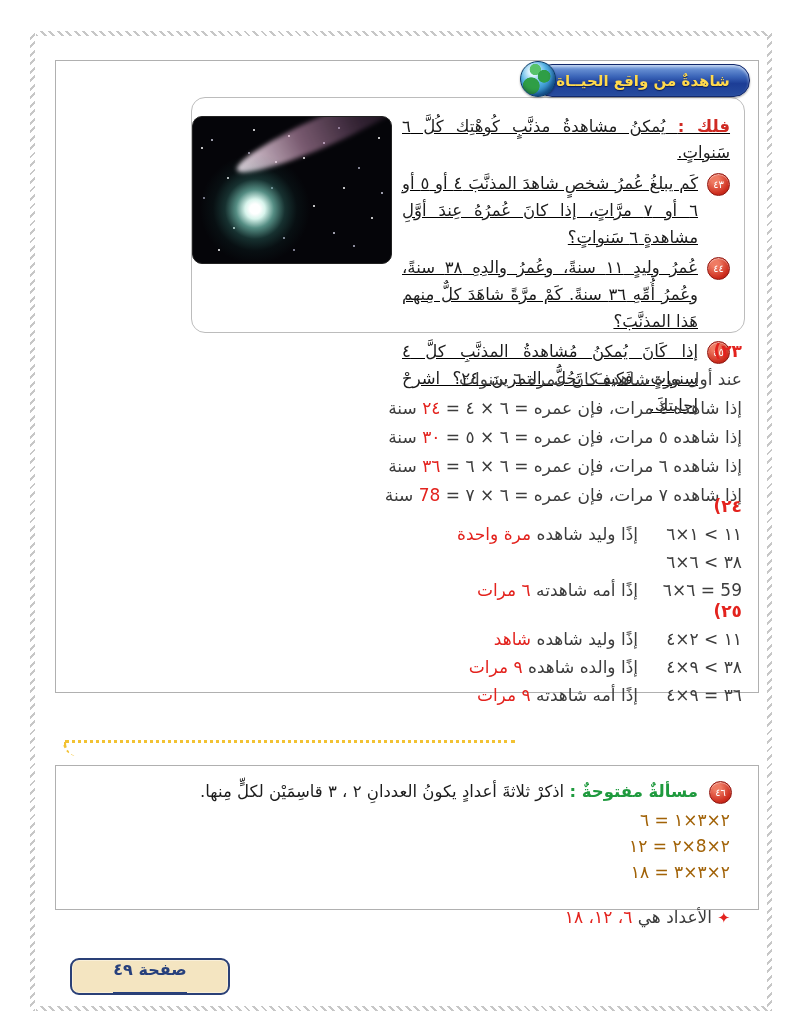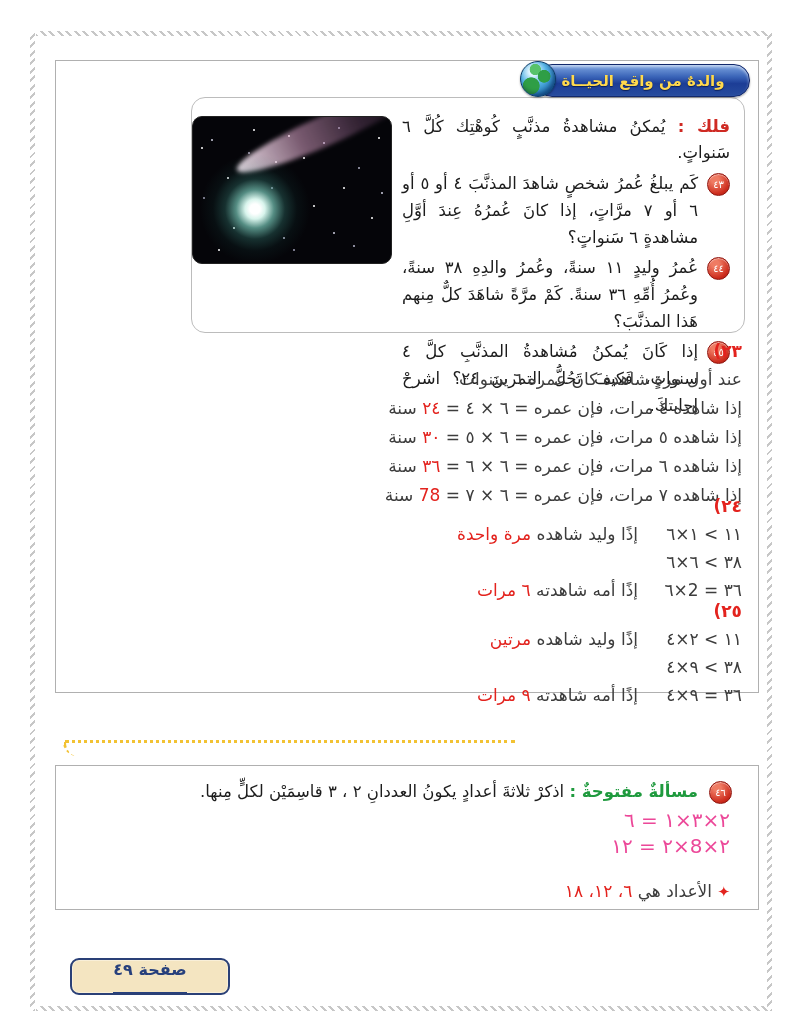--- a/index.html
+++ b/index.html
@@ -31,21 +31,21 @@
     position:absolute;left:0;top:0;width:34px;height:34px;border-radius:50%;
     background:
       radial-gradient(circle at 30% 70%, #2f9e46 0 24%, transparent 26%),
       radial-gradient(circle at 68% 42%, #2f9e46 0 20%, transparent 22%),
       radial-gradient(circle at 42% 22%, #57c26a 0 16%, transparent 18%),
       radial-gradient(circle at 35% 28%, #dff4ff 0 12%, #56b4e6 40%, #1a6cae 78%, #0d4a85 100%);
     border:1px solid #0c3a66;box-shadow:0 1px 2px rgba(0,0,0,.35), inset -2px -3px 4px rgba(0,0,40,.35);
   }
 
   
-  #card{position:absolute;left:135px;top:36px;width:552px;height:234px;border:1.5px solid #bcbcbc;border-radius:14px;background:#fff;display:flex;}
+  #card{position:absolute;left:135px;top:36px;width:552px;height:234px;border:1.5px solid #bcbcbc;border-radius:14px;background:#fff;display:flex;text-decoration:underline;}
   #card .text-col{width:336px;padding:16px 14px 0 6px;}
   #card .img-col{flex:1;padding:18px 4px 0 0;}
   .comet{width:198px;height:146px;border-radius:10px;background:#050509;position:relative;overflow:hidden;border:1px solid #222;}
   .stars{position:absolute;width:2px;height:2px;background:#fff;border-radius:50%;left:0;top:0;
     box-shadow:18px 22px #cfcfe0,34px 60px #ffffff,55px 35px #9f9fb5,70px 95px #ffffff,90px 120px #b8b8cc,
     110px 40px #ffffff,130px 25px #c5c5da,150px 70px #ffffff,165px 50px #aeaec2,178px 100px #ffffff,
     40px 110px #ffffff,10px 80px #9f9fb5,95px 18px #ffffff,140px 115px #cfcfe0,185px 20px #ffffff,
     120px 88px #ffffff,78px 70px #9f9fb5,25px 132px #ffffff,160px 128px #b8b8cc,60px 12px #ffffff,
     100px 132px #9f9fb5,188px 75px #cfcfe0,8px 30px #ffffff,145px 10px #9f9fb5,82px 44px #ffffff;}
   .tail{position:absolute;left:44px;top:38px;width:200px;height:30px;border-radius:50%;
@@ -79,41 +79,41 @@
     border-bottom:3px solid #d97420;border-bottom-left-radius:120px 18px;}
   #hheading .t-rest{color:#e8891c;}
   #hheading .leader{position:absolute;left:10px;top:38px;width:450px;border-top:3px dotted #f2c233;}
   #hheading .leader-hook{position:absolute;left:8px;top:40px;width:14px;height:14px;border-left:3px dotted #f2c233;border-bottom-left-radius:14px;}
 
   
   #q46row{position:relative;margin:13px 26px 0 20px;padding-right:34px;font-size:16.5px;line-height:26px;color:#1c1c1c;}
   #q46row .qnum{top:2px;}
   .openlabel{color:#1f9a3e;font-weight:bold;}
   #eqs{margin:2px 28px 0 0;text-align:right;}
-  #eqs .eqline{font-size:20px;line-height:26px;color:#ec4899;}
+  #eqs .eqline{font-size:17px;line-height:26px;color:#a16207;}
   #concl{margin:19px 28px 0 0;text-align:right;font-size:17px;line-height:27px;color:#3d3d3d;}
   #concl .diamond{color:#e3231e;font-size:15px;}
 
   
   #footer-badge{position:absolute;left:70px;top:958px;width:156px;height:33px;background:#f4e5c1;
     border:2px solid #2a4077;border-radius:9px;display:flex;align-items:center;justify-content:center;
     box-shadow:inset 0 0 0 1px #f9efd8;}
   #footer-badge span{color:#27407c;font-weight:bold;font-size:16px;border-bottom:1px solid #27407c;padding-bottom:13px;}
 </style>
 </head>
 <body>
 
 <div class="frame top"></div>
 <div class="frame bottom"></div>
 <div class="frame left"></div>
 <div class="frame right"></div>
 
 <div id="badge">
   <div class="pill">
-    <span>والدهٌ من واقع الحيــاة</span>
+    <span>شاهدةٌ من واقع الحيــاة</span>
   </div>
   <div class="globe"></div>
 </div>
 
 <div id="box1">
 
   <div id="card">
     <div class="text-col">
       <div class="intro">
         <b>فلك :</b>
@@ -153,33 +153,34 @@
   <div id="ans24">
     <div class="labelrow"><span class="anslabel">(٢٤</span></div>
     <div class="ansline">
       <span class="eq">١١ &gt; ١×٦</span>
       <span class="stmt"><span>إذًا وليد شاهده </span><span class="redval">مرة واحدة</span></span>
     </div>
     <div class="ansline">
       <span class="eq">٣٨ &gt; ٦×٦</span>
     </div>
     <div class="ansline">
-      <span class="eq">٣٦ = 2×٦</span>
+      <span class="eq">59 = ٦×٦</span>
       <span class="stmt"><span>إذًا أمه شاهدته </span><span class="redval">٦ مرات</span></span>
     </div>
   </div>
 
   <div id="ans25">
     <div class="labelrow"><span class="anslabel">(٢٥</span></div>
     <div class="ansline">
       <span class="eq">١١ &gt; ٢×٤</span>
-      <span class="stmt"><span>إذًا وليد شاهده </span><span class="redval">مرتين</span></span>
+      <span class="stmt"><span>إذًا وليد شاهده </span><span class="redval">شاهد</span></span>
     </div>
     <div class="ansline">
       <span class="eq">٣٨ &gt; ٩×٤</span>
+      <span class="stmt"><span>إذًا والده شاهده </span><span class="redval">٩ مرات</span></span>
     </div>
     <div class="ansline">
       <span class="eq">٣٦ = ٩×٤</span>
       <span class="stmt"><span>إذًا أمه شاهدته </span><span class="redval">٩ مرات</span></span>
     </div>
   </div>
 </div>
 
 <div id="hheading">
   <div class="leader"></div>
@@ -188,20 +189,21 @@
 
 <div id="box2">
   <div id="q46row">
     <span class="qnum">٤٦</span>
     <span class="openlabel">مسألةٌ مفتوحةٌ :</span>
     <span> اذكرْ ثلاثةَ أعدادٍ يكونُ العددانِ ٢ ، ٣ قاسِمَيْن لكلٍّ مِنها.</span>
   </div>
   <div id="eqs">
     <div class="eqline">٢×٣×١ = ٦</div>
     <div class="eqline">٢×8×٢ = ١٢</div>
+    <div class="eqline">٢×٣×٣ = ١٨</div>
   </div>
   <div id="concl">
     <span class="diamond">✦</span><span> الأعداد هي </span><span class="redval">٦، ١٢، ١٨</span>
   </div>
 </div>
 
 <div id="footer-badge">
   <span>صفحة ٤٩</span>
 </div>
 

